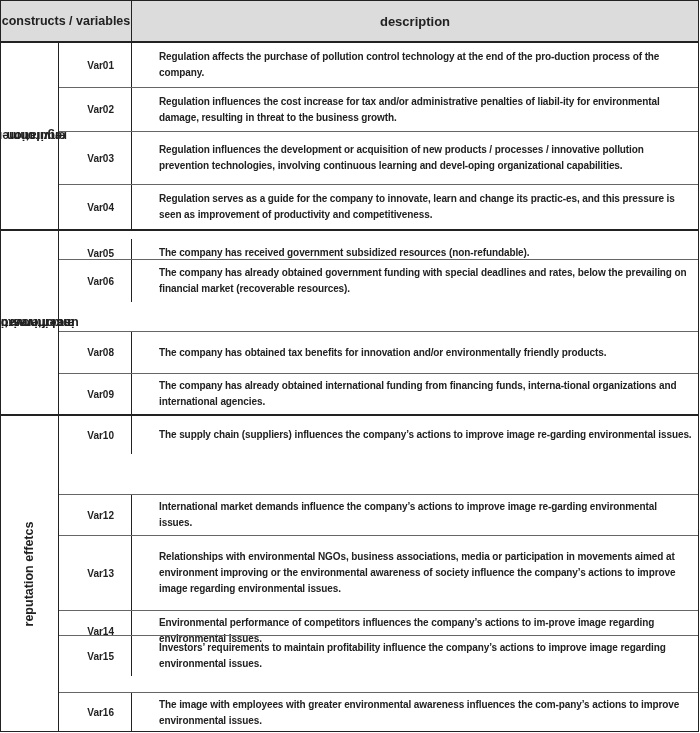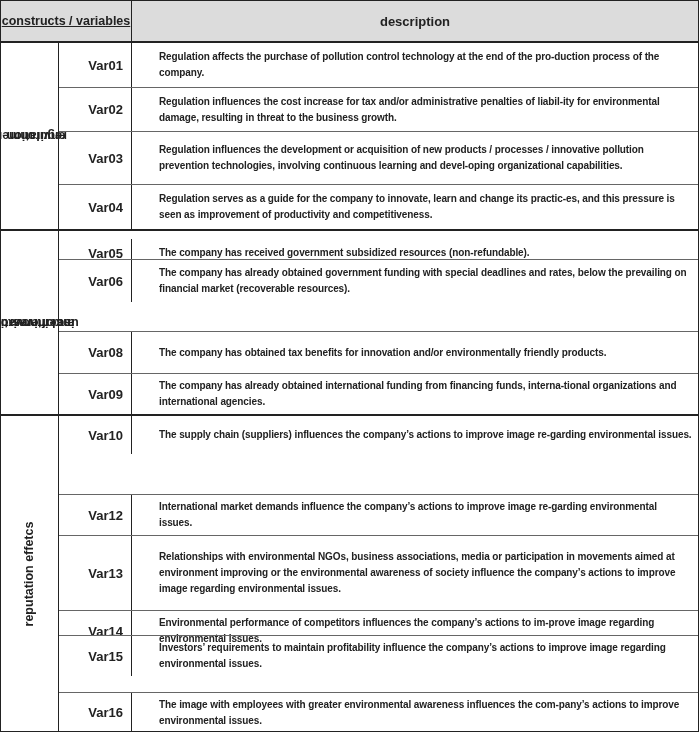--- a/index.html
+++ b/index.html
@@ -1,27 +1,27 @@
 <!DOCTYPE html>
 <html><head>
 <meta charset="utf-8">
 <style>
   html, body { margin: 0; padding: 0; background: #ffffff; }
   body { width: 700px; height: 733px; overflow: hidden; font-family: "Liberation Sans", sans-serif; }
   .tbl { position: relative; width: 699px; height: 732px; border: 1px solid #222; box-sizing: border-box; }
   .hdr { position: absolute; left: 0; top: 0; width: 697px; height: 42px; background: #dcdcdc; border-bottom: 2px solid #222; box-sizing: border-box; }
-  .hdr-c1 { position: absolute; left: 0; top: 0; width: 131px; height: 40px; display: flex; align-items: center; justify-content: center; text-align: center; font-weight: bold; font-size: 12.5px; line-height: 16px; color: #222; border-right: 1px solid #222; box-sizing: border-box; text-decoration: underline; }
+  .hdr-c1 { position: absolute; left: 0; top: 0; width: 131px; height: 40px; display: flex; align-items: center; justify-content: center; text-align: center; font-weight: bold; font-size: 12.5px; line-height: 16px; color: #222; border-right: 1px solid #222; box-sizing: border-box; }
   .hdr-c2 { position: absolute; left: 131px; top: 0; right: 0; height: 40px; display: flex; align-items: center; justify-content: center; font-weight: bold; font-size: 13px; color: #222; }
   .group { position: absolute; left: 0; width: 697px; box-sizing: border-box; }
   .group + .group { border-top: 2px solid #222; }
   .glabel { position: absolute; left: 0; top: 0; bottom: 0; width: 58px; border-right: 1px solid #222; box-sizing: border-box; display: flex; align-items: center; justify-content: center; }
   .glabel span { display: block; transform: rotate(-90deg); white-space: nowrap; text-align: center; font-weight: bold; font-size: 12.5px; line-height: 14px; color: #222; }
   .row { position: absolute; left: 58px; right: 0; box-sizing: border-box; border-top: 1px solid #666; }
   .row.first { border-top: none; }
-  .vcell { position: absolute; left: 0; top: 0; bottom: 0; width: 73px; border-right: 1px solid #222; box-sizing: border-box; display: flex; align-items: center; justify-content: flex-end; padding-right: 8px; font-weight: bold; font-size: 13px; color: #222; }
+  .vcell { position: absolute; left: 0; top: 0; bottom: 0; width: 73px; border-right: 1px solid #222; box-sizing: border-box; display: flex; align-items: center; justify-content: flex-end; padding-right: 17px; font-weight: bold; font-size: 10px; color: #222; }
   .dcell { position: absolute; left: 73px; top: 0; bottom: 0; right: 0; display: flex; align-items: center; padding: 0 6px 0 27px; font-weight: bold; font-size: 10px; line-height: 16px; color: #222; letter-spacing: -0.1px; }
 </style>
 </head>
 <body>
 
 <div class="tbl">
   <div class="hdr">
     <div class="hdr-c1">constructs / variables</div>
     <div class="hdr-c2">description</div>
   </div>

